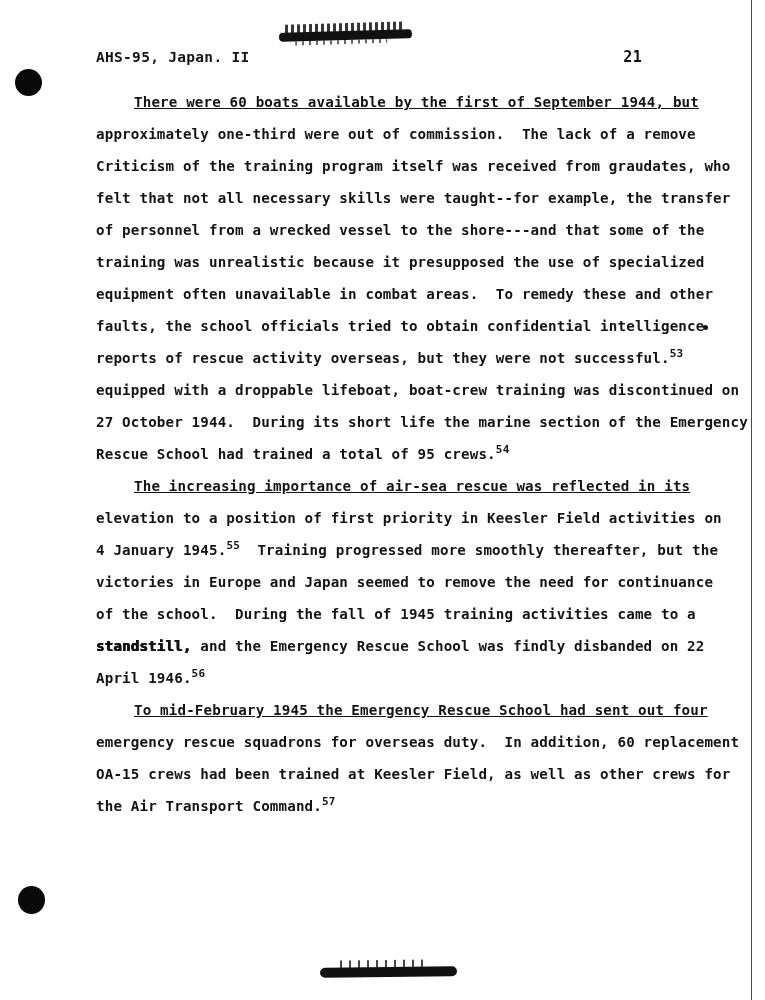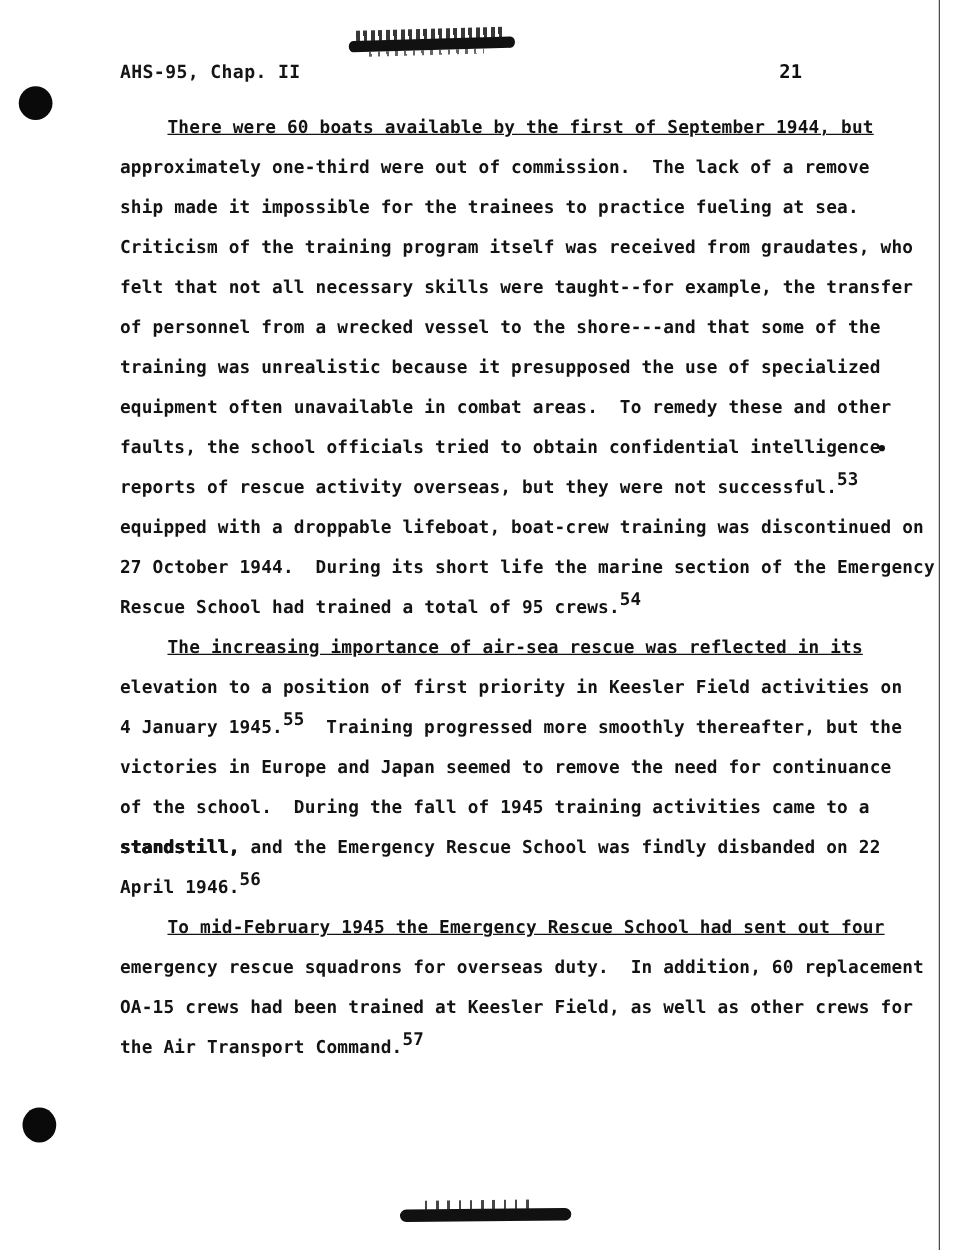--- a/index.html
+++ b/index.html
@@ -143,21 +143,21 @@
     color: #131313;
     letter-spacing: 0.15px;
     white-space: pre;
   }
 
   
   .line.indent { padding-left: 38px; text-decoration: underline; }
 
   
   .fn {
-    font-size: 14px;
+    font-size: 11px;
     font-weight: 700;
     vertical-align: super;
     line-height: 0;
     letter-spacing: 0.2px;
   }
 
   
   .overstrike {
     text-shadow: 0.45px 0 0 #131313, -0.35px 0 0 #131313, 0 0.3px 0 #131313;
     margin-top: 36px;
@@ -181,30 +181,29 @@
 
   <div class="page-edge"></div>
 
   <div class="hole top"></div>
   <div class="hole bottom"></div>
 
   <div class="redaction top"></div>
   <div class="redaction bottom"></div>
 
   <div class="header">
-    <div class="header-left">AHS-95, Chap. II</div>
+    <div class="header-left">AHS-95, Japan. II</div>
     <div class="header-page">21</div>
   </div>
 
   <div class="body-text">
 
     <div class="para">
       <div class="line indent">There were 60 boats available by the first of September 1944, but</div>
       <div class="line">approximately one-third were out of commission.  The lack of a remove</div>
-      <div class="line">ship made it impossible for the trainees to practice fueling at sea.</div>
       <div class="line">Criticism of the training program itself was received from graudates, who</div>
       <div class="line">felt that not all necessary skills were taught--for example, the transfer</div>
       <div class="line">of personnel from a wrecked vessel to the shore---and that some of the</div>
       <div class="line">training was unrealistic because it presupposed the use of specialized</div>
       <div class="line">equipment often unavailable in combat areas.  To remedy these and other</div>
       <div class="line"><span>faults, the school officials tried to obtain confidential intelligence</span><span class="inkblot"></span></div>
       <div class="line"><span>reports of rescue activity overseas, but they were not successful.</span><span class="fn">53</span></div>
     </div>
 
     <div class="para">

